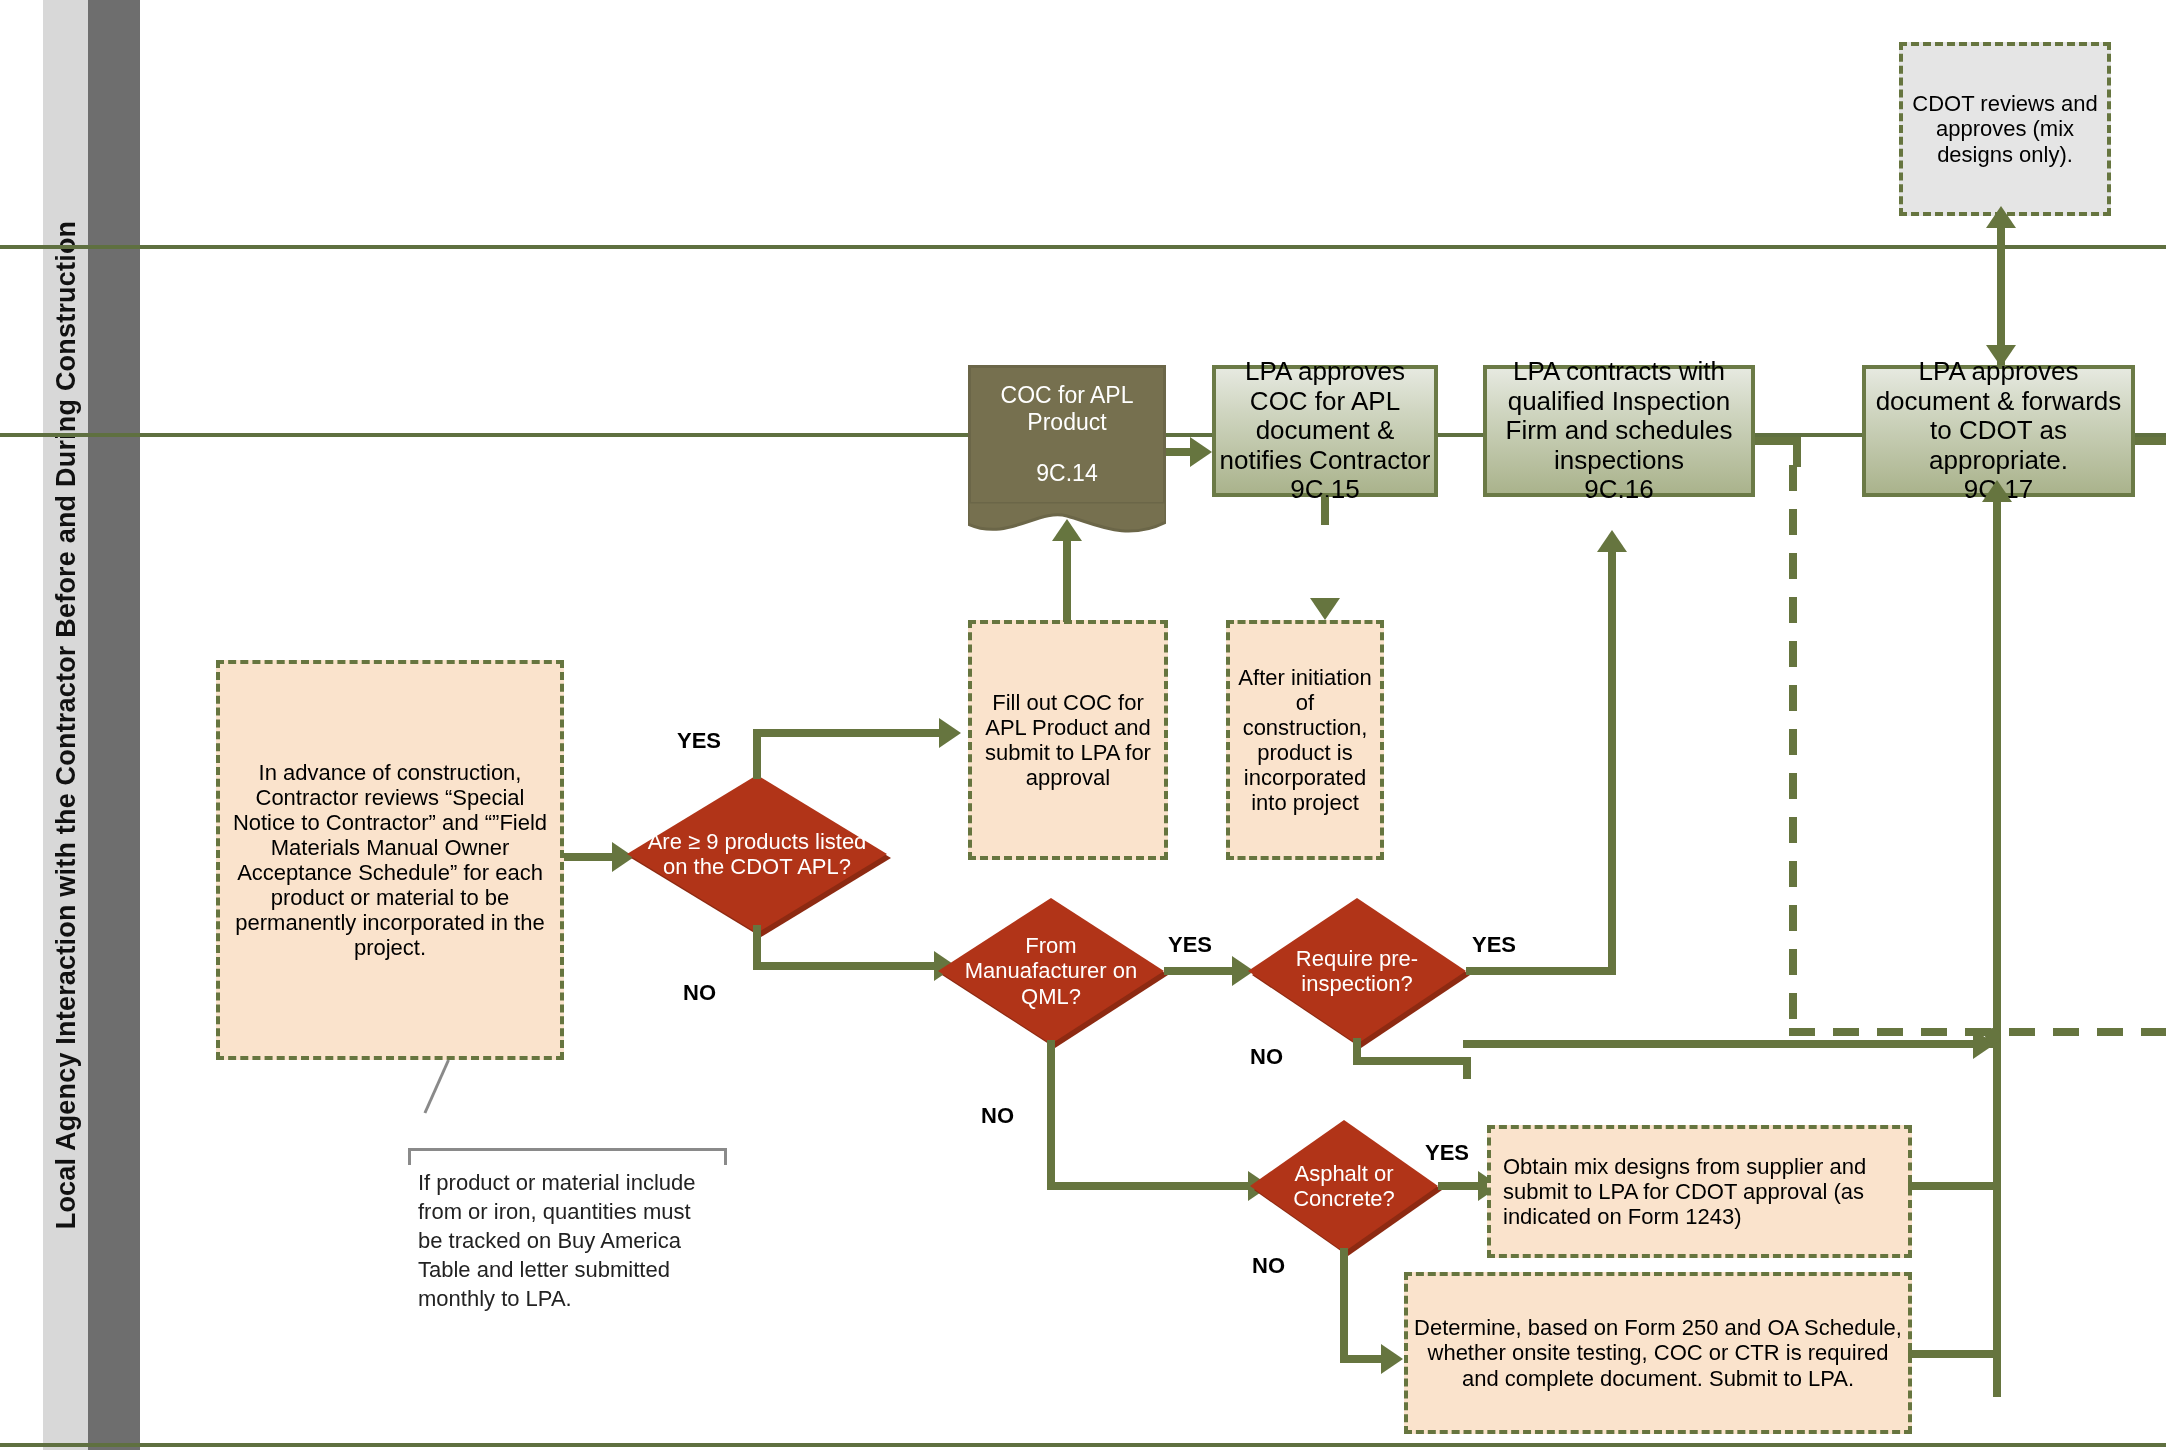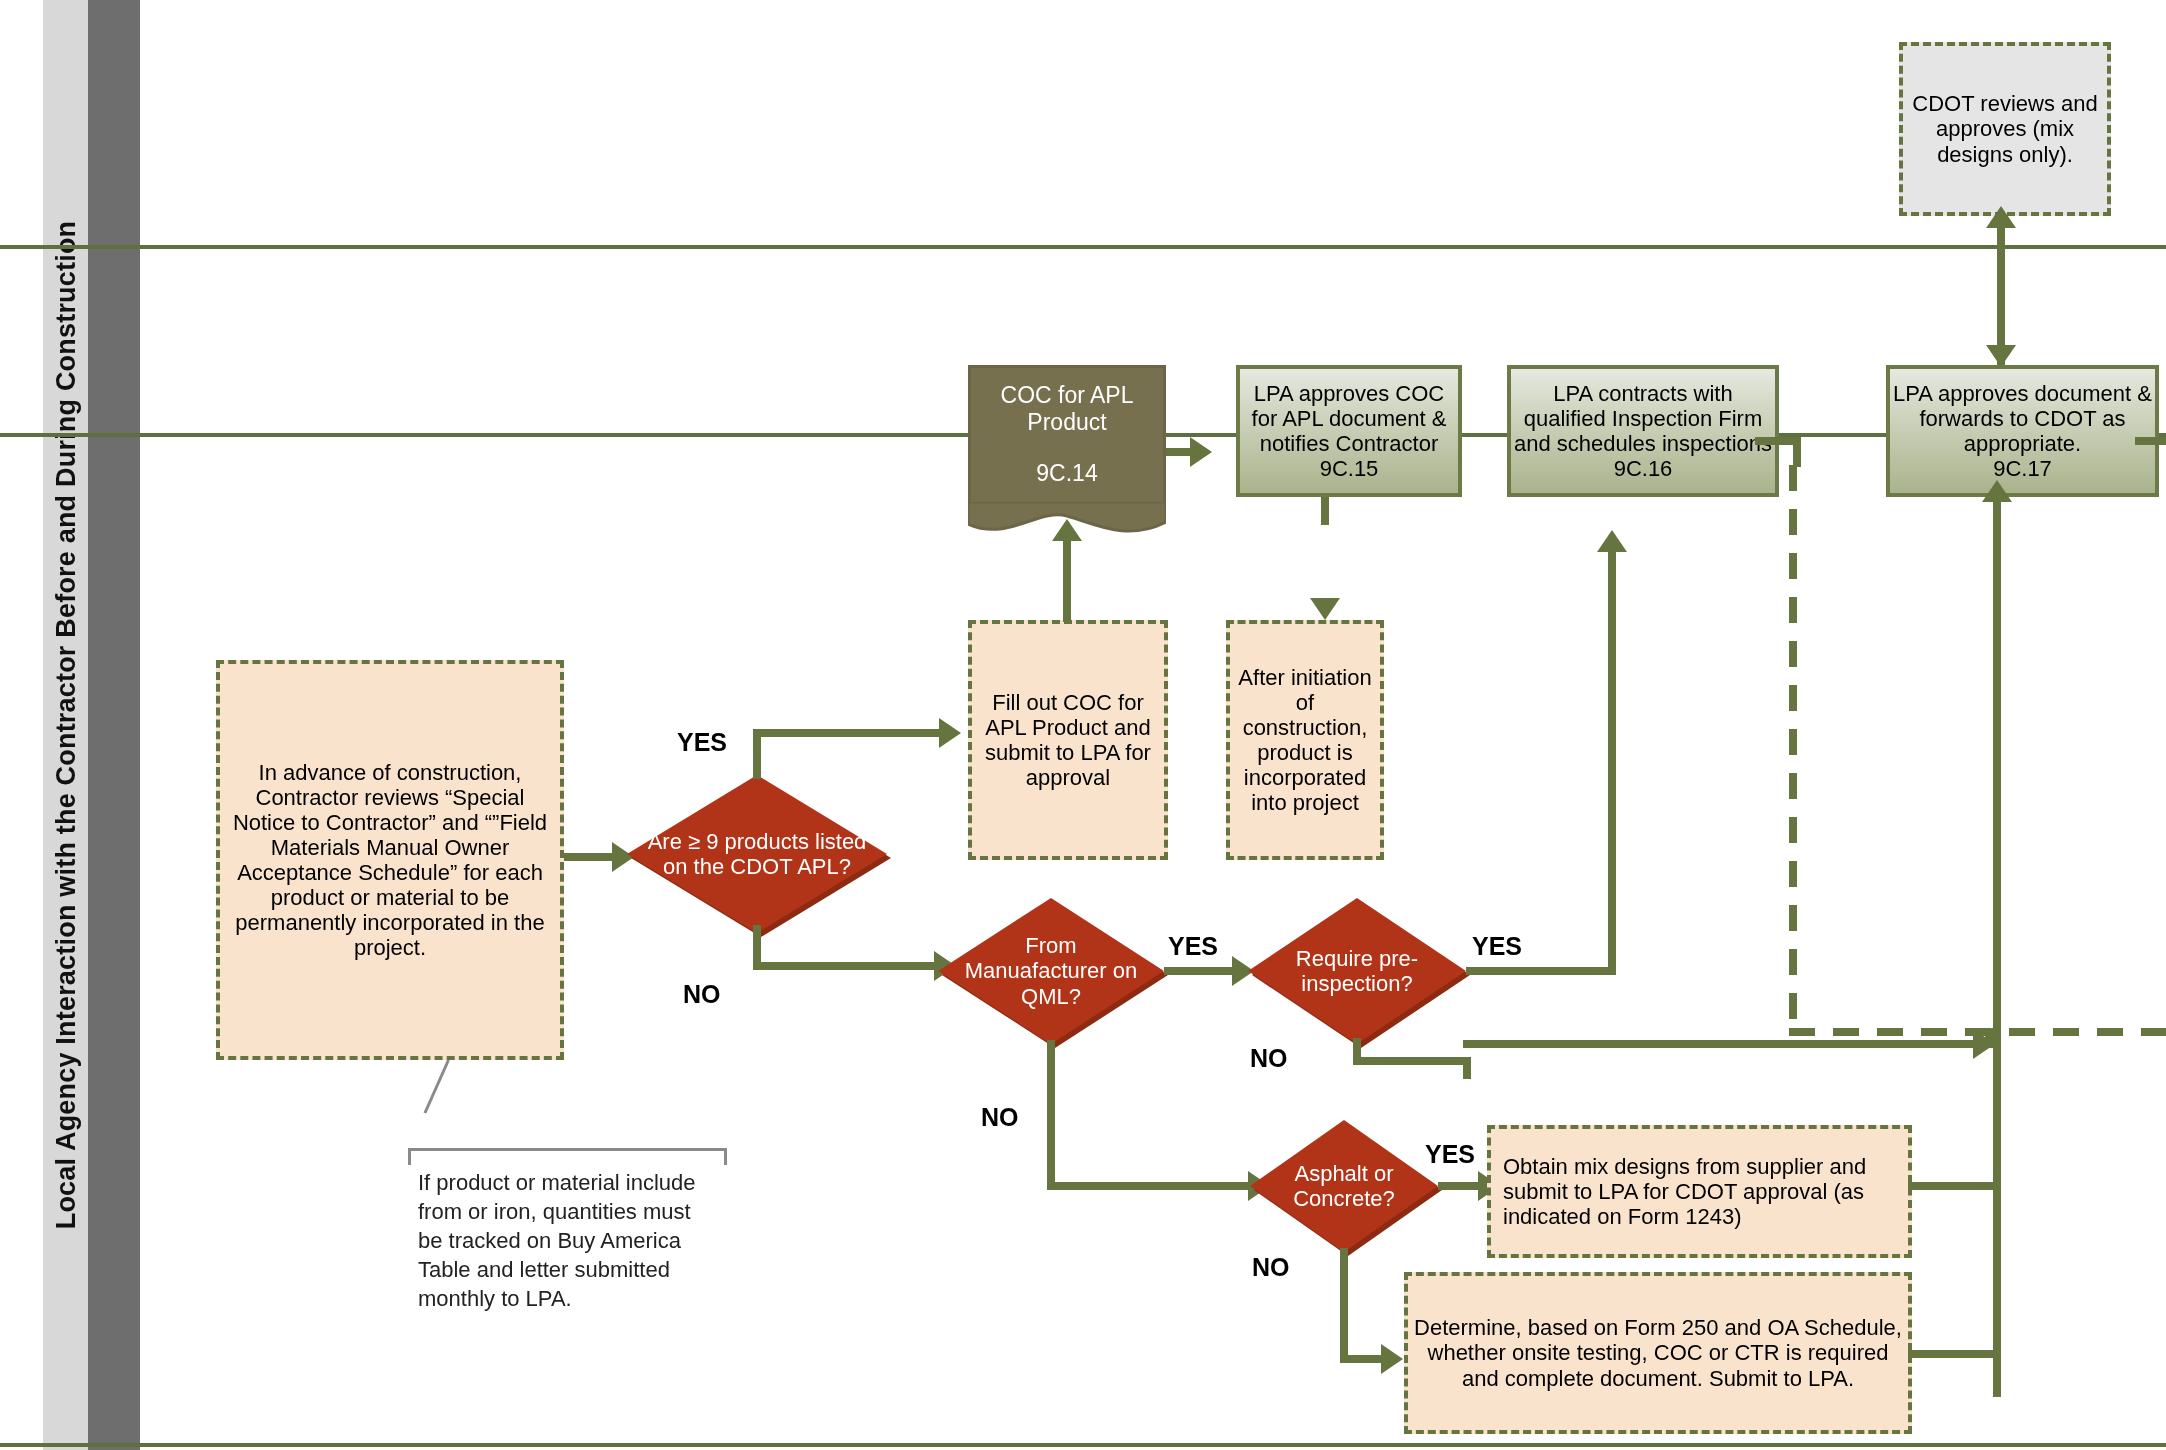--- a/index.html
+++ b/index.html
@@ -30,21 +30,21 @@
   .node .txt{padding:0 6px;width:100%;}
 
   
   .box-tan{background:#fae3cc;border:4px dashed #66753f;color:#000;
            font-size:22px;}
   
   .box-mint{background:#e5e5e5;border:4px dashed #66753f;color:#000;
             font-size:22px;}
   
   .box-olive{background:linear-gradient(180deg,#e6e9e0 0%,#cfd5c0 35%,#aab38c 100%);
-             border:4px solid #6b7a46;color:#000;font-size:22px;margin-left:24px;}
+             border:4px solid #6b7a46;color:#000;font-size:26px;}
   
   .doc{background:#76704f;color:#fff;font-size:23px;
        border:3px solid #6b6648;border-bottom:none;}
   .doc-wave{position:absolute;left:0;width:100%;height:30px;overflow:hidden;}
   .doc-wave svg{display:block;}
 
   
   .diamond{position:absolute;}
   .diamond .dshape{position:absolute;left:0;top:0;width:100%;height:100%;
      background:#b13418;
@@ -53,21 +53,21 @@
   .diamond .dshade{position:absolute;left:0;top:0;width:100%;height:100%;
      background:#8d2a12;
      clip-path:polygon(50% 0%,100% 50%,50% 100%,0% 50%);
      transform:translate(4px,4px);}
   .diamond .dlabel{position:absolute;left:0;top:0;width:100%;height:100%;
      display:flex;align-items:center;justify-content:center;text-align:center;
      color:#fff;font-size:22px;line-height:1.15;z-index:3;
      padding:0 16px;box-sizing:border-box;}
 
   
-  .elabel{position:absolute;font-size:25px;font-weight:bold;color:#000;
+  .elabel{position:absolute;font-size:22px;font-weight:bold;color:#000;
           white-space:nowrap;}
 
   
   .ln{position:absolute;background:#66753f;}
   .ln-h{height:8px;}
   .ln-v{width:8px;}
   .dash-h{position:absolute;height:8px;
       background:repeating-linear-gradient(90deg,#66753f 0 26px,transparent 26px 44px);}
   .dash-v{position:absolute;width:8px;
       background:repeating-linear-gradient(180deg,#66753f 0 26px,transparent 26px 44px);}

